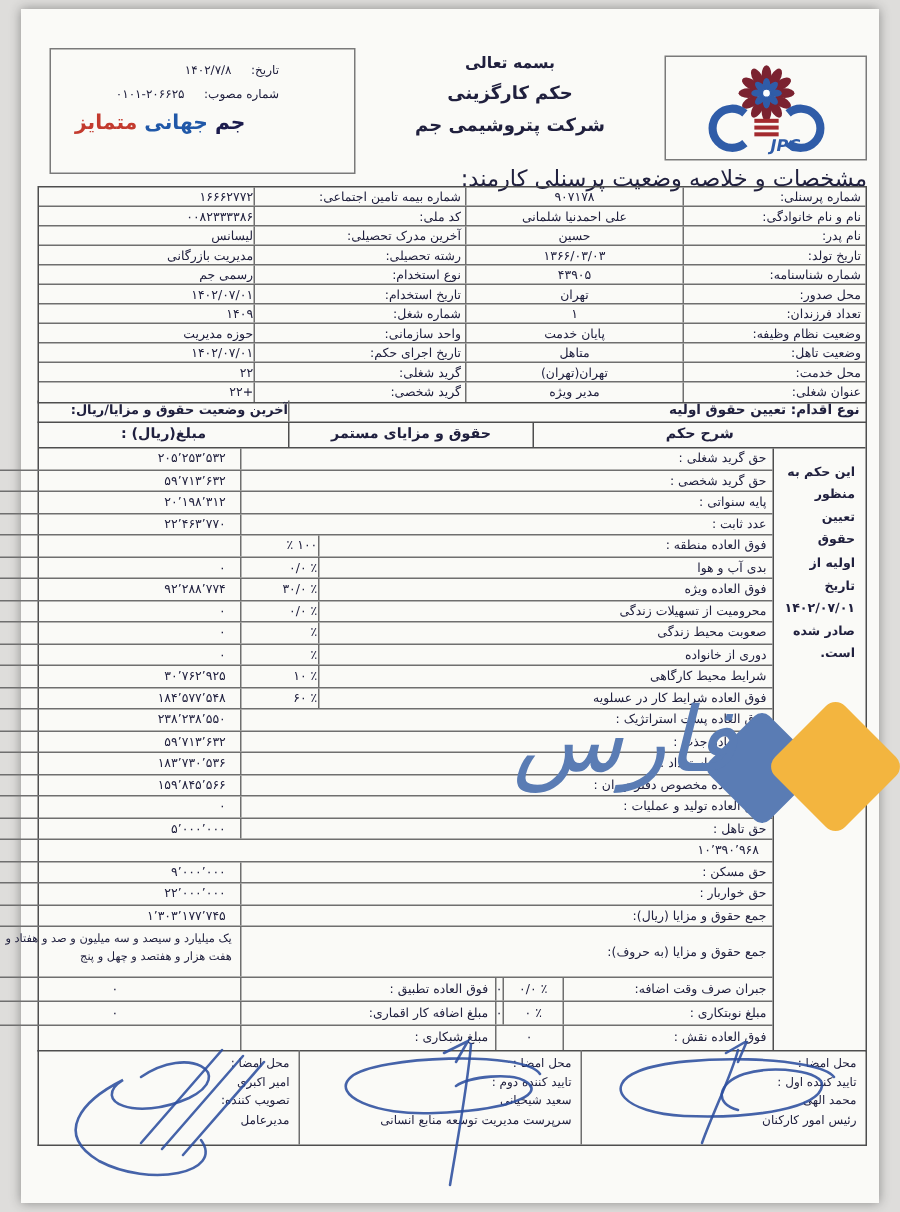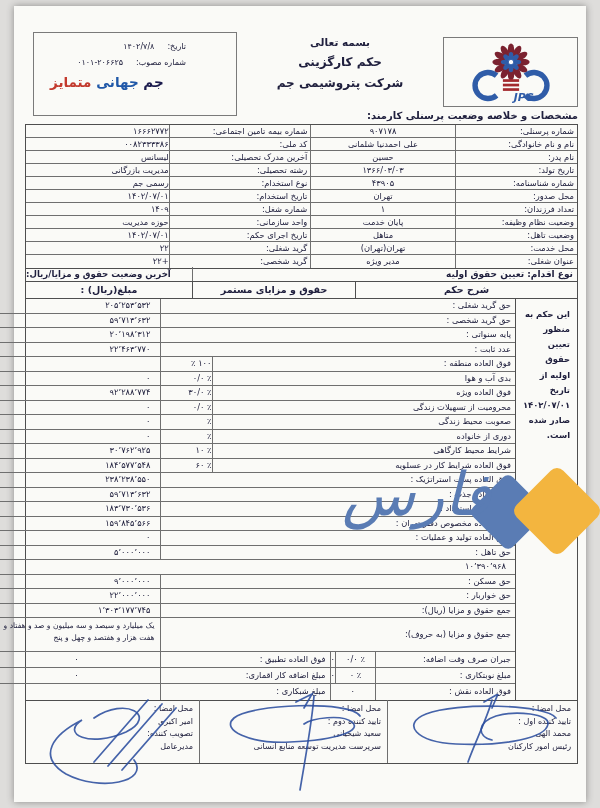--- a/index.html
+++ b/index.html
@@ -20,35 +20,35 @@
   .meta-row{display:flex;justify-content:flex-start;gap:13px;padding-right:46px;margin-bottom:7px;white-space:nowrap}
   .meta-val{unicode-bidi:plaintext}
   .slogan{text-align:left;padding-left:10px;font-size:13.5px;font-weight:bold;margin-top:3px;letter-spacing:.3px}
   .hdr-title{position:absolute;left:223px;top:30px;width:206px;text-align:center;font-weight:bold}
   .hdr-title .t1{font-size:10.5px}
   .hdr-title .t2{font-size:12px;margin-top:7px}
   .hdr-title .t3{font-size:12px;margin-top:7px}
   .logo-box{position:absolute;left:429px;top:31px;width:135px;height:70px;border:1px solid #7a7a7a;
             display:flex;align-items:center;justify-content:center}
   .logo-box svg{width:126px;height:64px}
-  .sec-title{position:absolute;right:8px;top:104px;font-size:10px;font-weight:bold}
+  .sec-title{position:absolute;right:8px;top:104px;font-size:15px;font-weight:normal}
   
   .ptable{position:absolute;left:11px;top:118px;width:553px;border:1px solid var(--line-strong);font-size:8.3px}
   .prow{display:flex;height:13px;border-bottom:1px solid var(--line)}
   .prow:last-child{border-bottom:none}
   .prow>div{overflow:hidden;white-space:nowrap;line-height:12px}
   .pl1{width:22.2%;border-left:1px solid var(--line);padding-right:3px}
   .pv1{width:26.2%;border-left:1px solid var(--line);text-align:center;unicode-bidi:plaintext}
   .pl2{width:25.7%;border-left:1px solid var(--line);padding-right:3px}
   .pv2{width:25.9%;text-align:right;unicode-bidi:plaintext}
   
   .action-row{position:absolute;left:11px;top:261px;width:553px;height:15px;display:flex;
               border:1px solid var(--line-strong);border-top:none;font-weight:bold}
   .a-right{flex:1;border-left:1px solid var(--line);font-size:9px;padding-right:4px;line-height:14px}
-  .a-left{width:166px;font-size:8.6px;text-align:left;line-height:14px;white-space:nowrap}
+  .a-left{width:166px;font-size:8.6px;text-align:right;line-height:14px;white-space:nowrap}
   
   .sal-table{position:absolute;left:11px;top:276px;width:553px;border:1px solid var(--line-strong);border-top:none;font-size:8.3px}
   .sal-head{display:flex;height:17px;border-bottom:1px solid var(--line-strong);font-weight:bold;font-size:9.5px}
   .sal-head>div{text-align:center;line-height:16px}
   .h-desc{width:222px;border-left:1px solid var(--line-strong)}
   .h-items{flex:1;border-left:1px solid var(--line-strong)}
   .h-amt{width:166px}
   .sal-body{display:flex}
   .desc-cell{width:222px;border-left:1px solid var(--line-strong);padding:8px 7px;font-size:8.4px;font-weight:bold;line-height:1.8}
   .rows-col{flex:1;display:flex;flex-direction:column}

